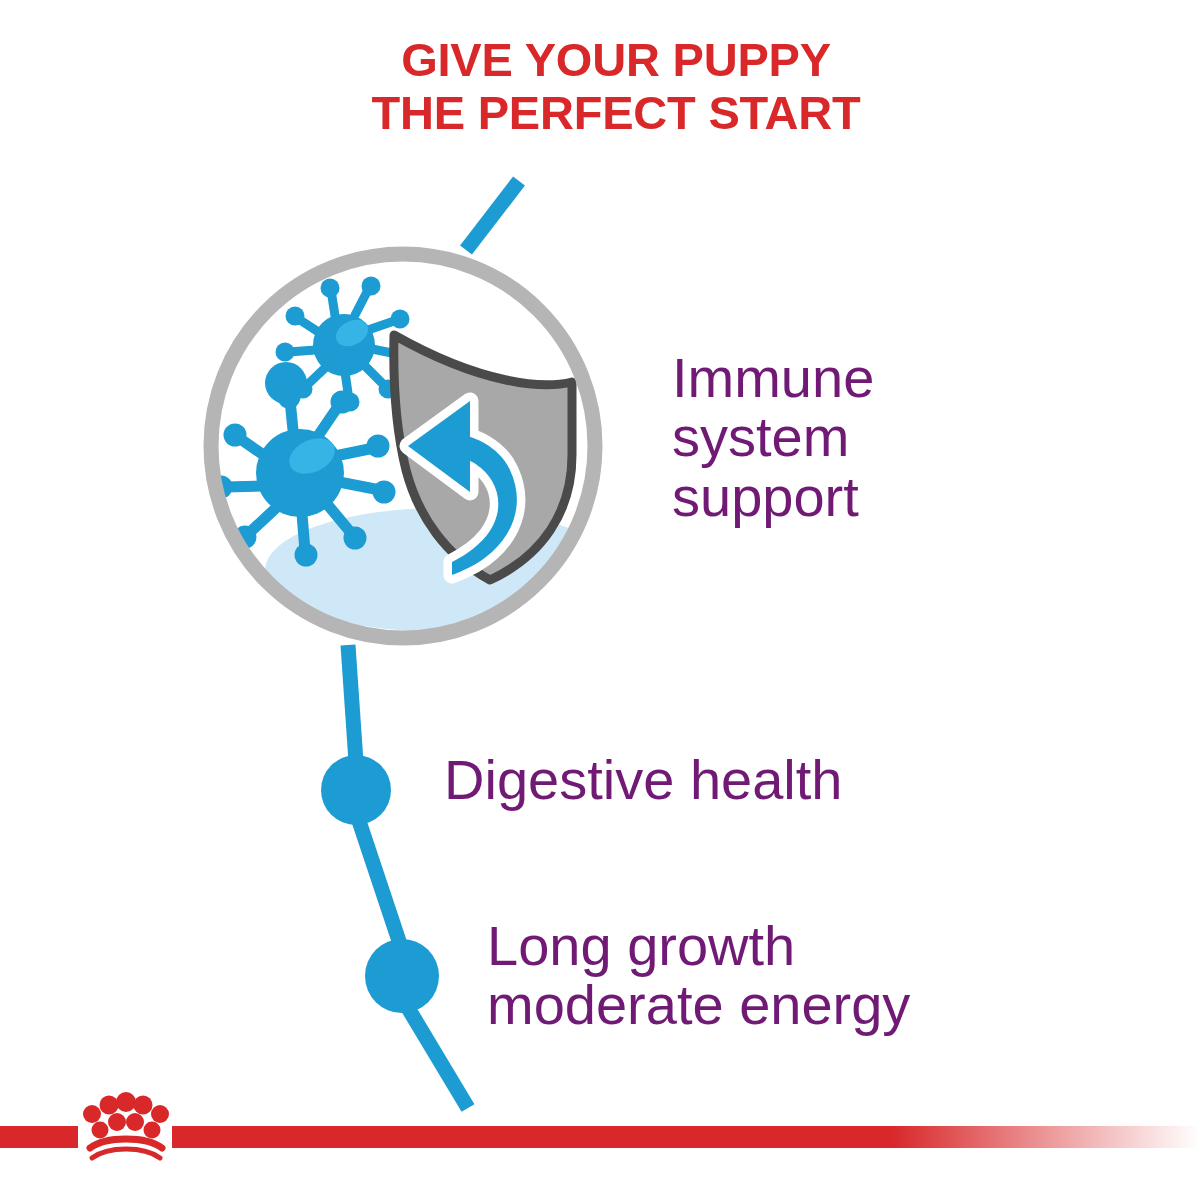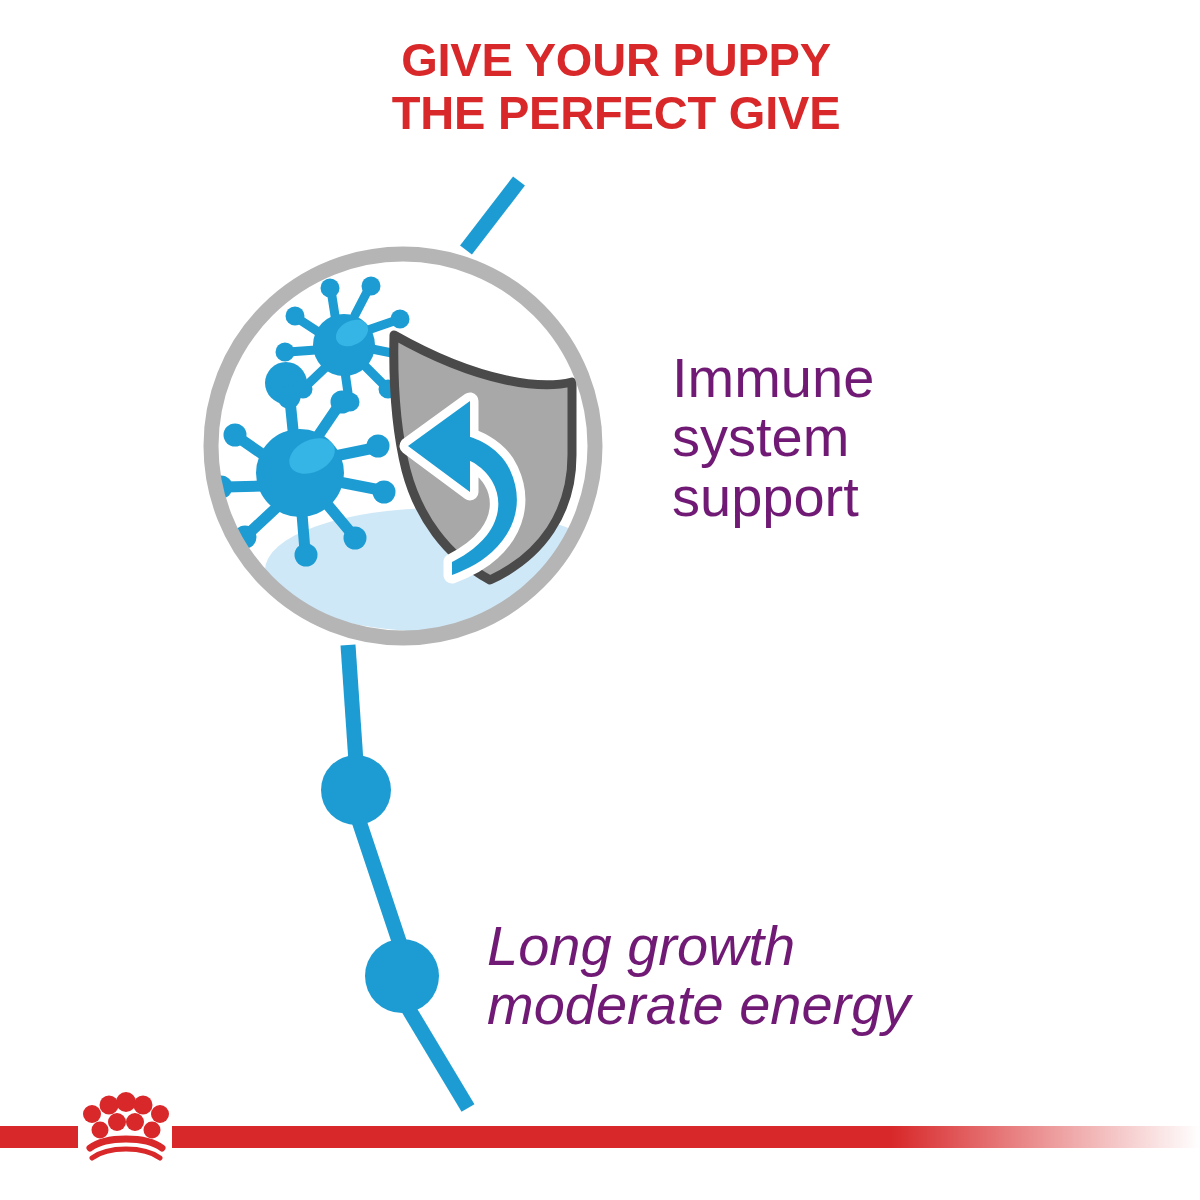--- a/index.html
+++ b/index.html
@@ -62,21 +62,20 @@
     top: 751px;
     width: 620px;
     font-size: 56px;
   }
   #label-growth {
     left: 487px;
     top: 916px;
     width: 660px;
     font-size: 56px;
     line-height: 1.06;
-    font-style: italic;
   }
 
   
   #brand-bar {
     position: absolute;
     left: 0;
     top: 1126px;
     width: 1200px;
     height: 22px;
   }
@@ -237,27 +236,28 @@
 
       <circle cx="403" cy="446" r="192" fill="none" stroke="#B5B5B5" stroke-width="15"></circle>
     </g>
 
     <circle cx="356" cy="790" r="35" fill="#1D9CD3"></circle>
     <circle cx="402" cy="976" r="37" fill="#1D9CD3"></circle>
   </svg>
 
   <div class="headline">
     <span class="hl-line">GIVE YOUR PUPPY</span>
-    <span class="hl-line">THE PERFECT GIVE</span>
+    <span class="hl-line">THE PERFECT START</span>
   </div>
 
   <div class="benefit-label" id="label-immune">Immune
 system
 support</div>
 
+  <div class="benefit-label" id="label-digestive">Digestive health</div>
 
   <div class="benefit-label" id="label-growth">Long growth
 moderate energy</div>
 
   <div id="brand-bar">
     <div id="brand-bar-left"></div>
     <div id="brand-bar-right"></div>
   </div>
 
   <svg id="crown-logo" viewBox="0 0 96 80" width="96" height="80" xmlns="http://www.w3.org/2000/svg">

